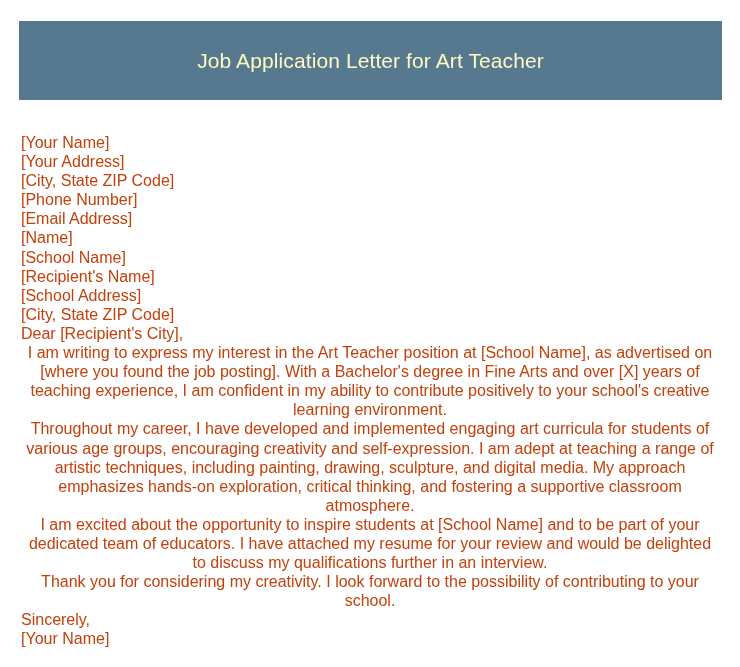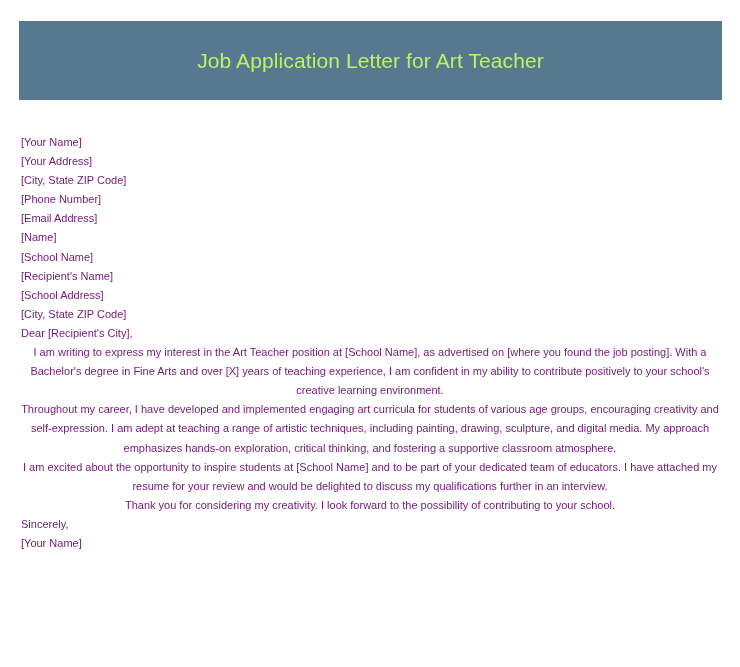--- a/index.html
+++ b/index.html
@@ -26,37 +26,37 @@
     top: 21px;
     width: 703px;
     height: 79px;
     background: #56798F;
     display: flex;
     align-items: center;
     justify-content: center;
     box-sizing: border-box;
   }
   .letter-title {
-    color: #bef264;
+    color: #fef9c3;
     font-size: 21px;
     font-weight: normal;
     line-height: 1.2;
     letter-spacing: 0.1px;
     text-align: center;
     margin: 0;
     font-family: "Liberation Sans", sans-serif;
   }
   .letter-body {
     position: absolute;
     left: 21px;
     top: 133px;
     width: 698px;
-    font-size: 11px;
+    font-size: 16px;
     line-height: 19.1px;
-    color: #701a75;
+    color: #c2410c;
     font-family: "Liberation Sans", sans-serif;
   }
   .line-block {
     margin: 0;
     padding: 0;
   }
   .letter-line {
     margin: 0;
     padding: 0;
     white-space: pre-wrap;

